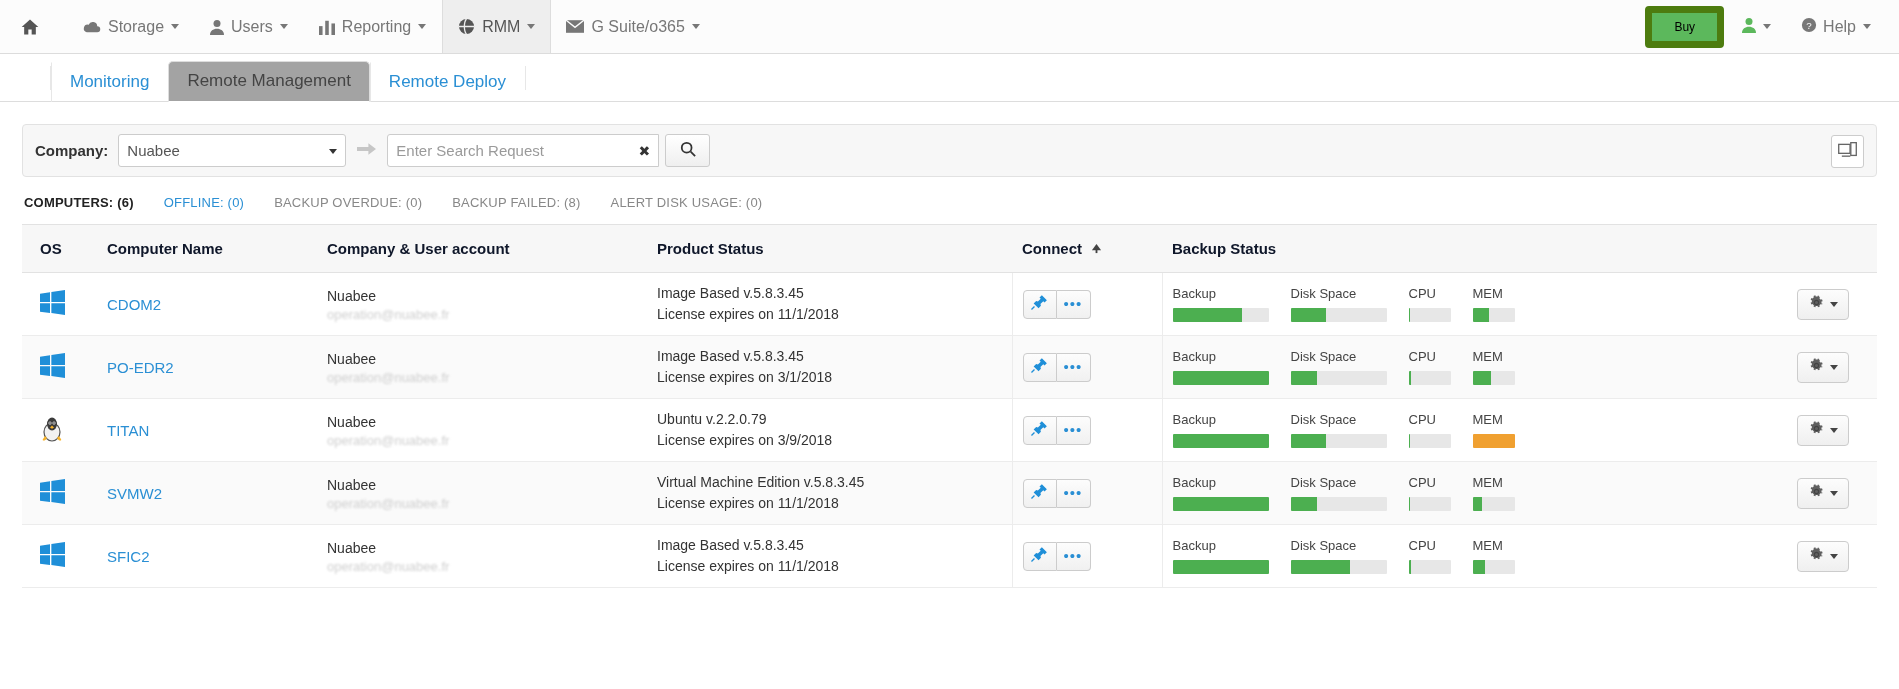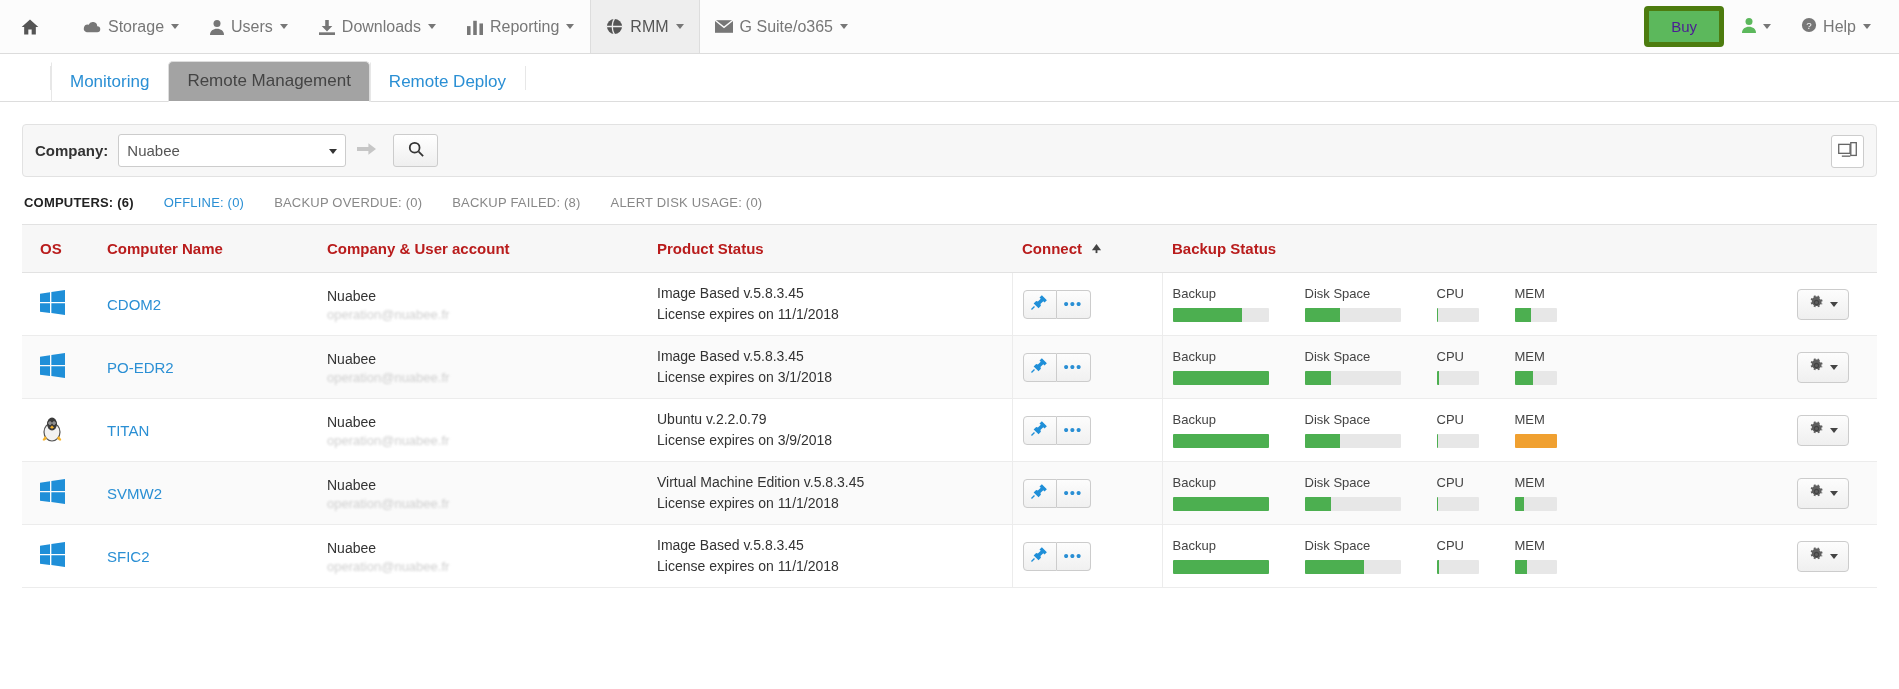--- a/index.html
+++ b/index.html
@@ -42,22 +42,22 @@
   .nav-item .ico { margin-right: 7px; display:inline-flex; align-items:center; }
   .caret {
     display:inline-block; width:0; height:0; margin-left:7px;
     border-left:4px solid transparent; border-right:4px solid transparent;
     border-top:5px solid #777;
   }
   .nav-right {
     margin-left:auto; display:flex; align-items:center; padding-right:16px; gap: 6px;
   }
   .buy-btn {
-    background:#5cb85c; color:#4c1d95; border:5px solid #4d7c0f; border-radius:4px;
-    padding: 7px 22px; font-size:15px; cursor:pointer;
+    background:#5cb85c; color:#000000; border:7px solid #4d7c0f; border-radius:4px;
+    padding: 7px 22px; font-size:12px; cursor:pointer;
   }
   .user-btn, .help-btn {
     display:flex; align-items:center; color:#777; font-size:16px;
     padding: 0 12px; cursor:pointer;
   }
   .user-btn .ico { color:#5cb85c; }
 
   
   .tabstrip {
     height: 48px;
@@ -143,21 +143,21 @@
 
   
   table.grid { width:100%; border-collapse:collapse; }
   table.grid thead th {
     background:#f7f7f7;
     border-top:1px solid #e2e2e2;
     border-bottom:1px solid #e2e2e2;
     text-align:left;
     font-size:15px;
     font-weight:bold;
-    color:#b91c1c;
+    color:#0f172a;
     padding: 7px 10px;
     height: 48px;
   }
   table.grid tbody td {
     border-bottom:1px solid #ececec;
     padding: 10px;
     vertical-align:middle;
     height: 59px;
   }
   tbody tr:nth-child(even) { background:#fafafa; }
@@ -179,21 +179,21 @@
   .btn-group { display:inline-flex; }
   .mini-btn {
     width: 34px; height: 29px;
     border:1px solid #ccc; background:linear-gradient(#fdfdfd,#f0f0f0);
     display:flex; align-items:center; justify-content:center; cursor:pointer;
   }
   .mini-btn.l { border-radius:4px 0 0 4px; }
   .mini-btn.r { border-radius:0 4px 4px 0; border-left:none; }
   .dots { color:#2a8fd4; font-size:15px; letter-spacing:1px; line-height:6px; }
 
-  .metrics { display:flex; align-items:flex-start; gap: 36px; }
+  .metrics { display:flex; align-items:flex-start; gap: 22px; }
   .metric { }
   .metric .mlabel { font-size:13px; color:#444; margin-bottom:7px; white-space:nowrap; }
   .bar-track { height: 14px; background:#ccc; border-radius:1px; overflow:hidden; }
   .bar-track.light { background:#e7e7e7; }
   .bar-fill { height:100%; }
 
   .gear-btn {
     width: 52px; height: 31px;
     border:1px solid #ccc; background:linear-gradient(#fdfdfd,#efefef);
     border-radius:4px; display:flex; align-items:center; justify-content:center;
@@ -227,30 +227,20 @@
       <i class="caret"></i>
     </div>
     <div class="nav-item">
       <span class="ico">
         <svg width="14" height="16" viewBox="0 0 16 18" fill="#777">
             <circle cx="8" cy="5" r="4"></circle>
             <path d="M0 18c0-4.4 3.6-7 8-7s8 2.6 8 7z"></path>
           </svg>
       </span>
       <span>Users</span>
-      <i class="caret"></i>
-    </div>
-    <div class="nav-item">
-      <span class="ico">
-        <svg width="16" height="16" viewBox="0 0 18 18" fill="#777">
-            <path d="M7 1h4v7h4l-6 6-6-6h4z"></path>
-            <rect x="0" y="15" width="18" height="3"></rect>
-          </svg>
-      </span>
-      <span>Downloads</span>
       <i class="caret"></i>
     </div>
     <div class="nav-item">
       <span class="ico">
         <svg width="16" height="16" viewBox="0 0 18 18" fill="#777">
             <rect x="0" y="8" width="4" height="10"></rect>
             <rect x="7" y="2" width="4" height="16"></rect>
             <rect x="14" y="5" width="4" height="13"></rect>
           </svg>
       </span>
@@ -316,20 +306,24 @@
     <span class="company-label">Company:</span>
     <div class="select-box">
       <span>Nuabee</span>
       <i class="caret2"></i>
     </div>
     <span class="arrow-ico">
       <svg width="19" height="14" viewBox="0 0 20 14" fill="#c6c6c6">
           <path d="M0 5h12V1l8 6-8 6V9H0z"></path>
         </svg>
     </span>
+    <div class="search-box">
+      <span class="ph">Enter Search Request</span>
+      <span class="clear-x">✖</span>
+    </div>
     <div class="search-btn">
       <span>
         <svg width="16" height="16" viewBox="0 0 18 18" fill="none" stroke="#333" stroke-width="2">
             <circle cx="7.5" cy="7.5" r="5.5"></circle>
             <path d="M12 12l5 5"></path>
           </svg>
       </span>
     </div>
     <div class="grid-toggle">
       <span>

